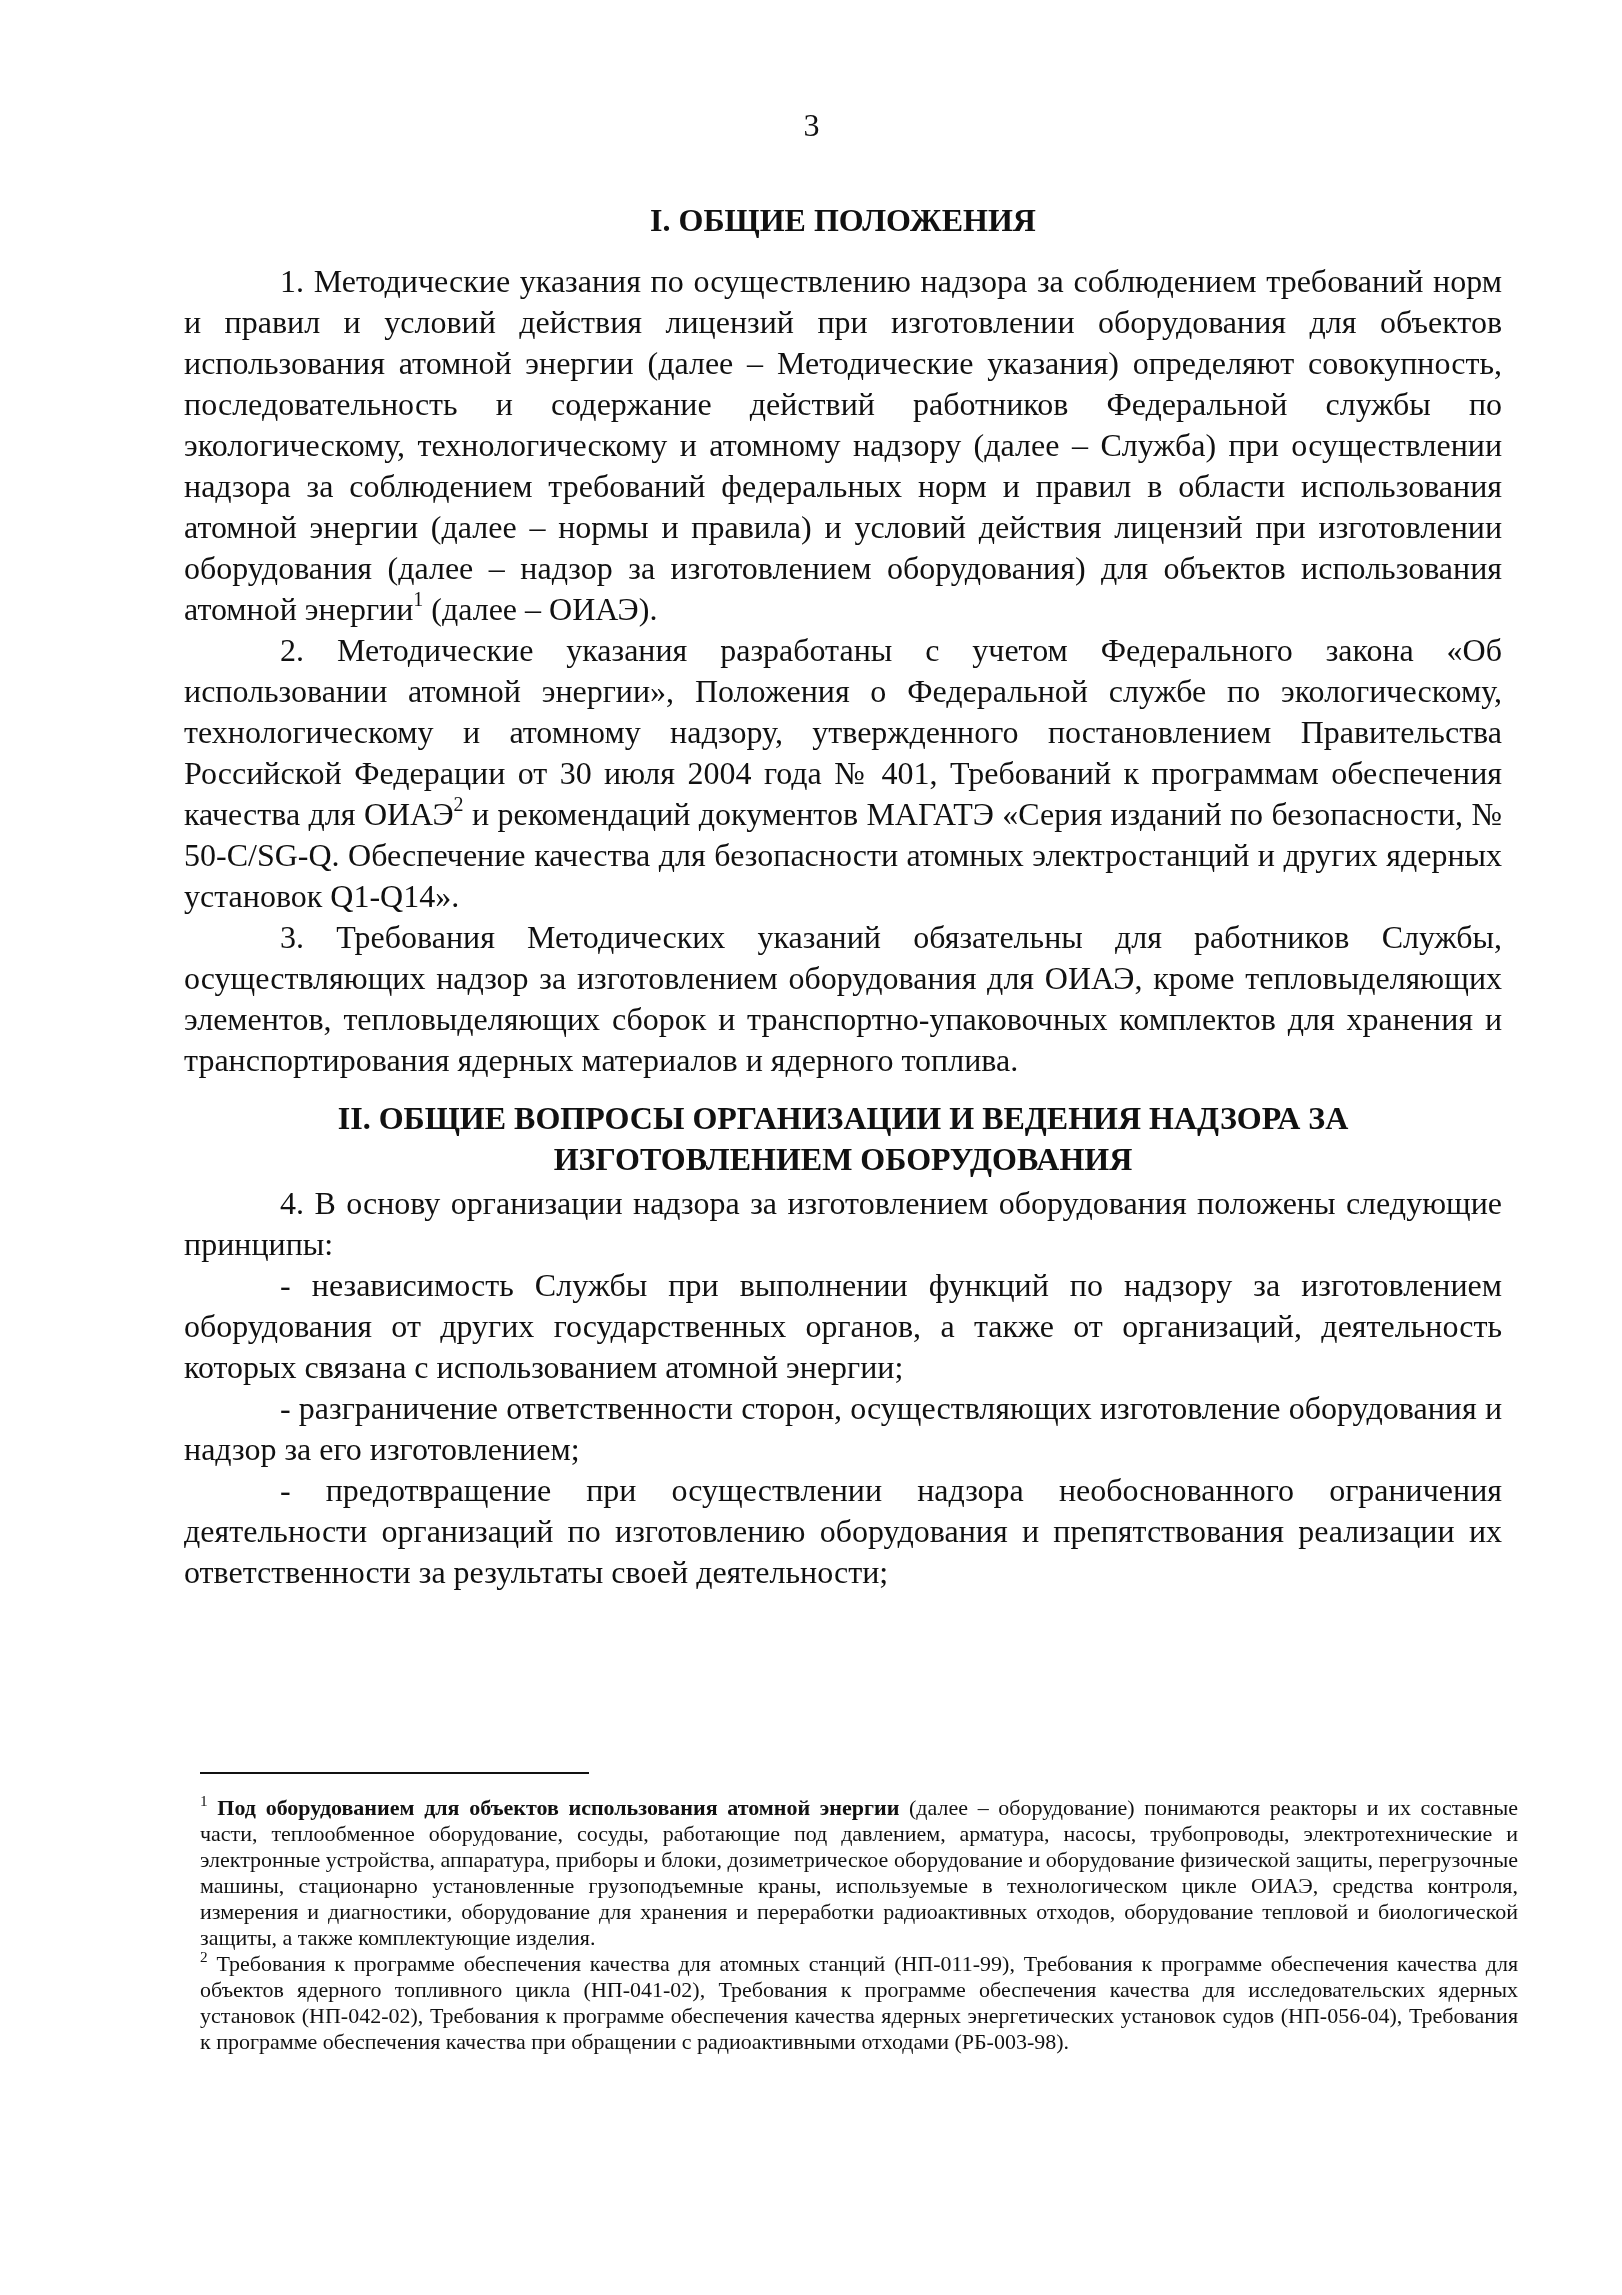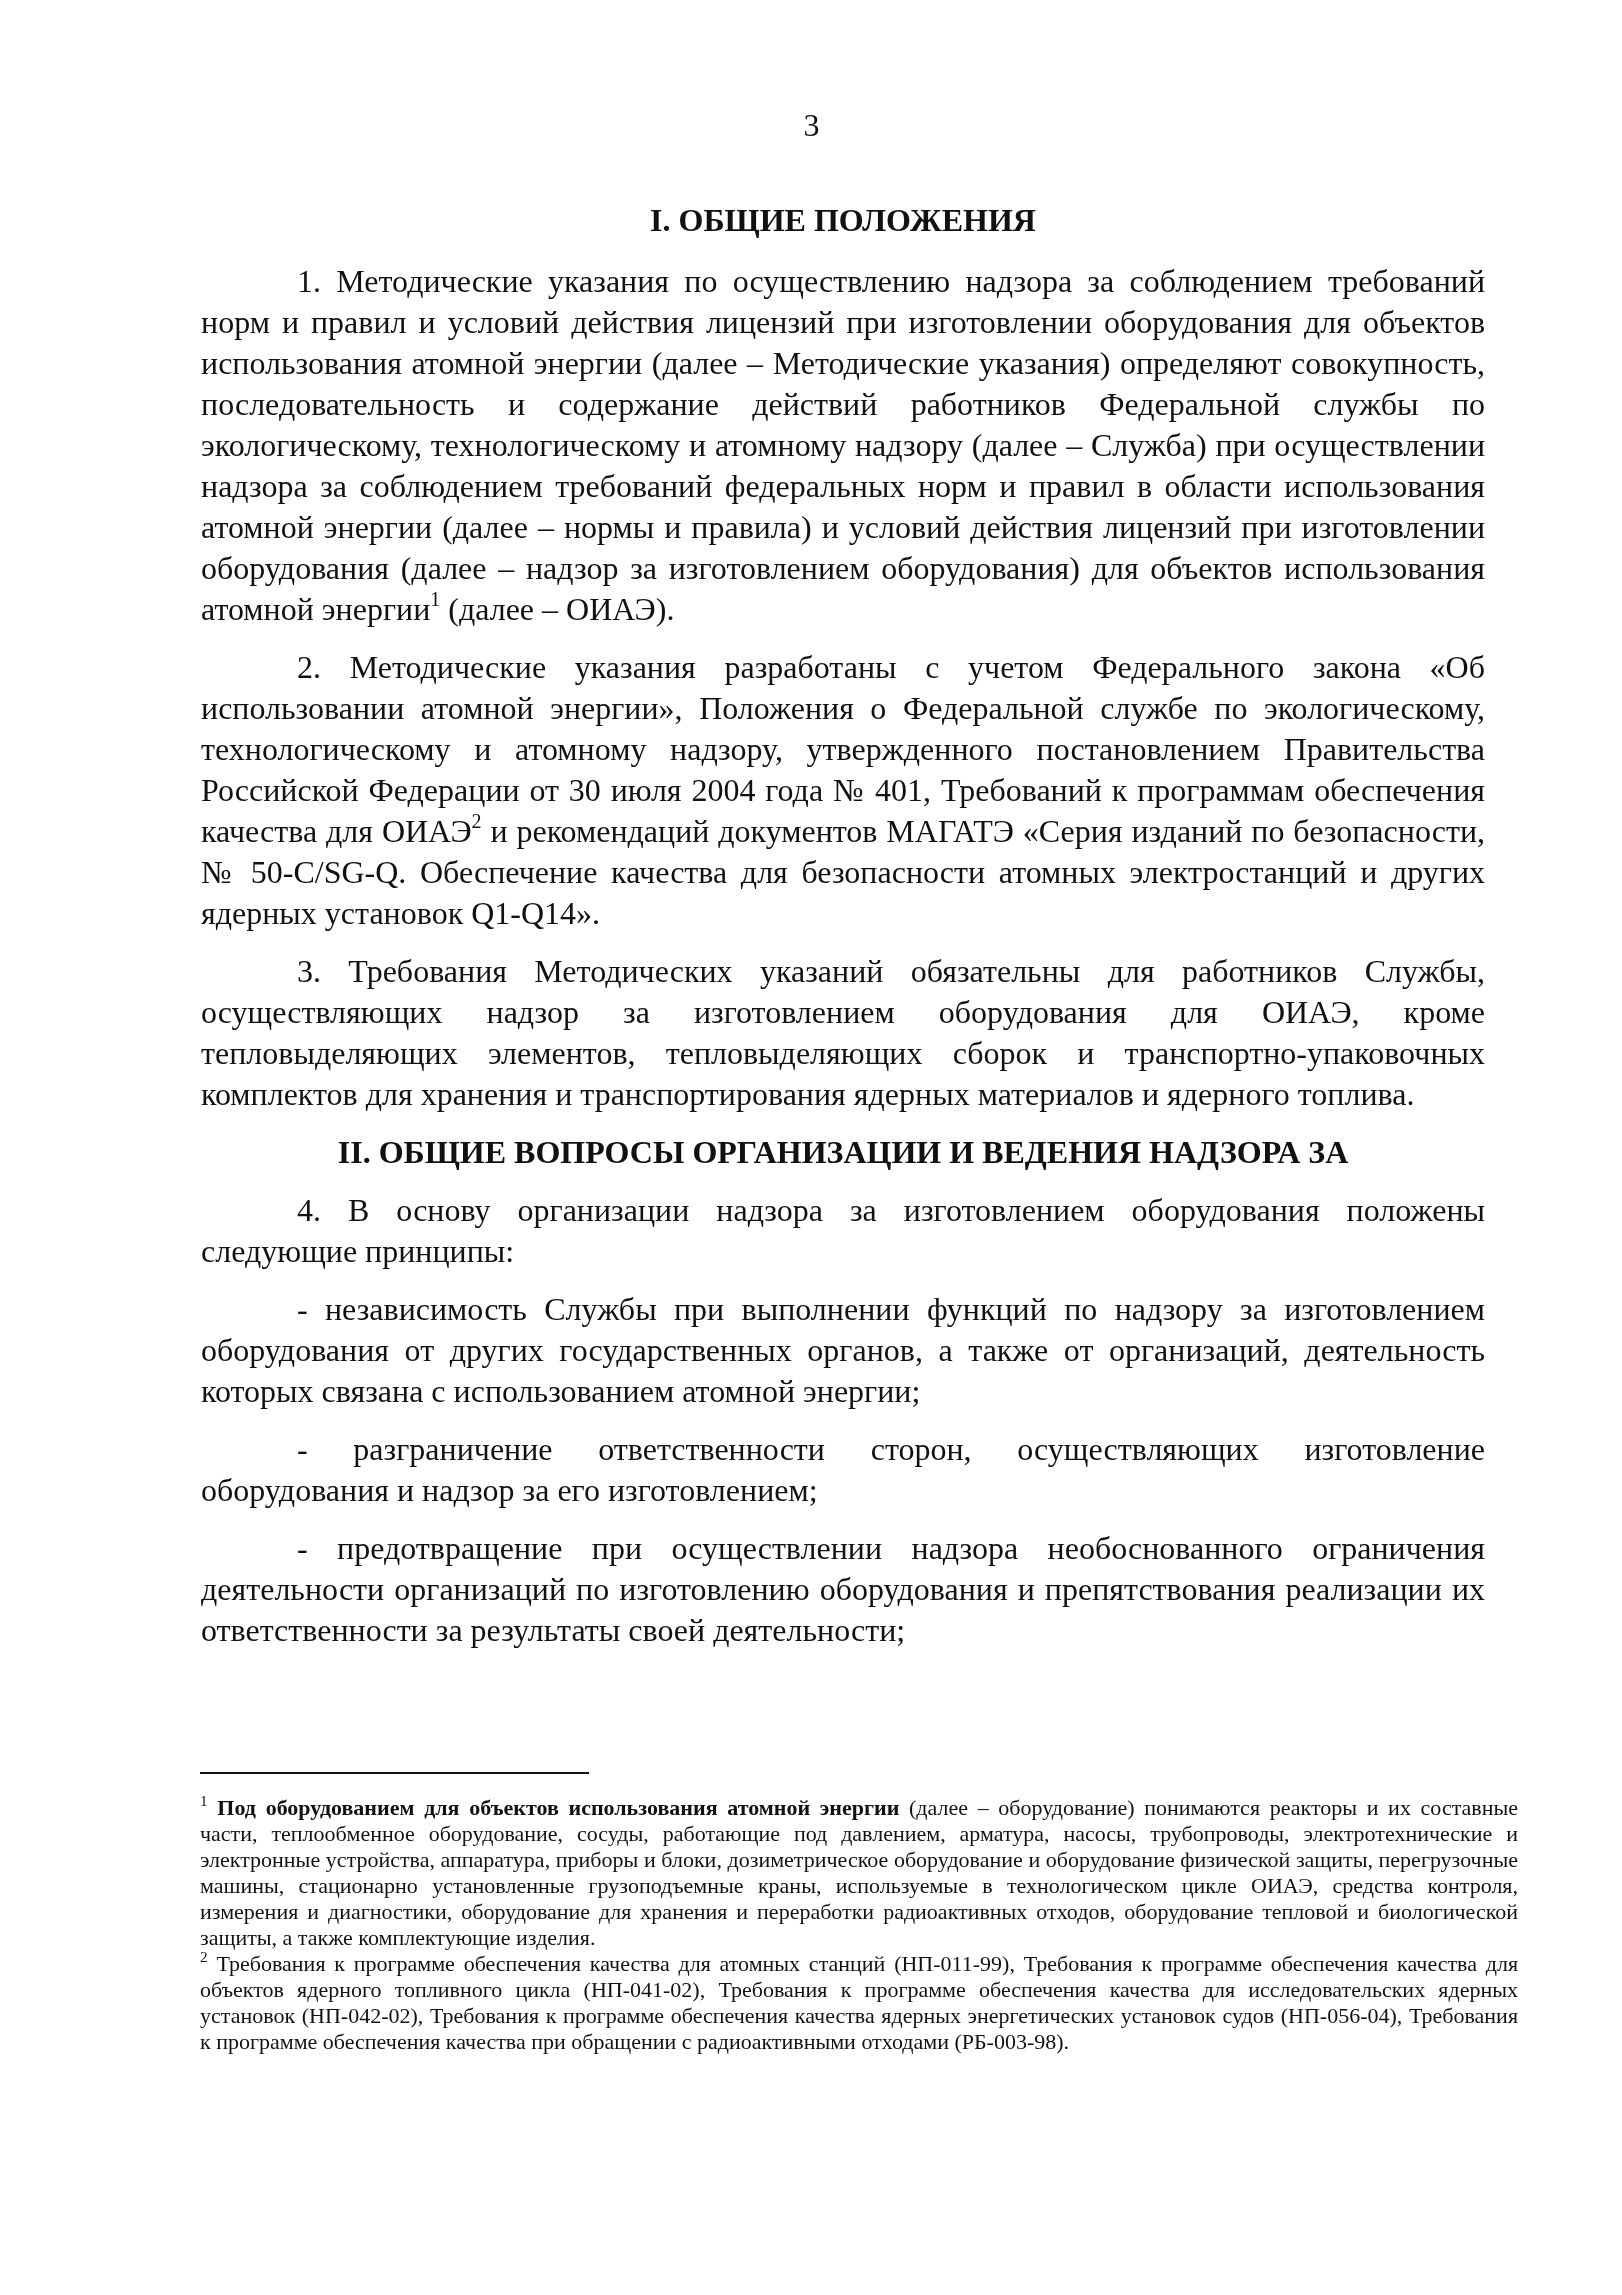--- a/index.html
+++ b/index.html
@@ -33,21 +33,21 @@
     line-height: 41px;
     margin: 0;
   }
   .heading.h1 { margin-bottom: 20px; }
   .heading.h2 { margin-top: 17px; margin-bottom: 3px; }
   .para {
     font-size: 32px;
     line-height: 41px;
     text-align: justify;
     text-indent: 96px;
-    margin: 17px;
+    margin: 0;
   }
   sup { font-size: 20px; line-height: 0; vertical-align: 13.8px; }
   .footnote-rule {
     position: absolute;
     top: 1772px;
     left: 200px;
     width: 389px;
     height: 0;
     border-top: 2.3px solid #111111;
   }
@@ -75,20 +75,21 @@
   <h1 class="heading h1">I. ОБЩИЕ ПОЛОЖЕНИЯ</h1>
 
   <p class="para"><span>1. Методические указания по осуществлению надзора за соблюдением требований норм и правил и условий действия лицензий при изготовлении оборудования для объектов использования атомной энергии (далее – Методические указания) определяют совокупность, последовательность и содержание действий работников Федеральной службы по экологическому, технологическому и атомному надзору (далее – Служба) при осуществлении надзора за соблюдением требований федеральных норм и правил в области использования атомной энергии (далее – нормы и правила) и условий действия лицензий при изготовлении оборудования (далее – надзор за изготовлением оборудования) для объектов использования атомной энергии</span><sup>1</sup><span> (далее – ОИАЭ).</span></p>
 
   <p class="para"><span>2. Методические указания разработаны с учетом Федерального закона «Об использовании атомной энергии», Положения о Федеральной службе по экологическому, технологическому и атомному надзору, утвержденного постановлением Правительства Российской Федерации от 30 июля 2004 года № 401, Требований к программам обеспечения качества для ОИАЭ</span><sup>2</sup><span> и рекомендаций документов МАГАТЭ «Серия изданий по безопасности, № 50-C/SG-Q. Обеспечение качества для безопасности атомных электростанций и других ядерных установок Q1-Q14».</span></p>
 
   <p class="para">3. Требования Методических указаний обязательны для работников Службы, осуществляющих надзор за изготовлением оборудования для ОИАЭ, кроме тепловыделяющих элементов, тепловыделяющих сборок и транспортно-упаковочных комплектов для хранения и транспортирования ядерных материалов  и ядерного топлива.</p>
 
   <h2 class="heading h2">
     <span>II. ОБЩИЕ ВОПРОСЫ ОРГАНИЗАЦИИ И ВЕДЕНИЯ НАДЗОРА ЗА</span><br>
+    <span>ИЗГОТОВЛЕНИЕМ ОБОРУДОВАНИЯ</span>
   </h2>
 
   <p class="para">4. В основу организации надзора за изготовлением оборудования положены следующие принципы:</p>
   <p class="para">- независимость Службы при выполнении функций по надзору за изготовлением оборудования от других государственных органов, а также от организаций, деятельность которых связана с использованием атомной энергии;</p>
   <p class="para">- разграничение ответственности сторон, осуществляющих изготовление оборудования и надзор за его изготовлением;</p>
   <p class="para">- предотвращение при осуществлении надзора необоснованного ограничения деятельности организаций по изготовлению оборудования и препятствования реализации их ответственности за результаты своей деятельности;</p>
 </div>
 
 <div class="footnote-rule"></div>
 

